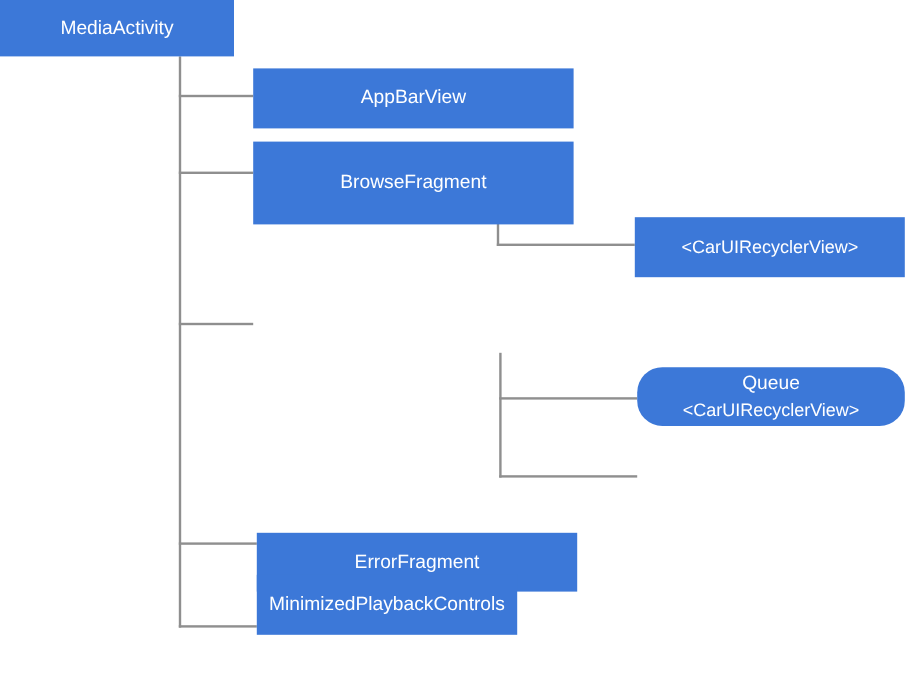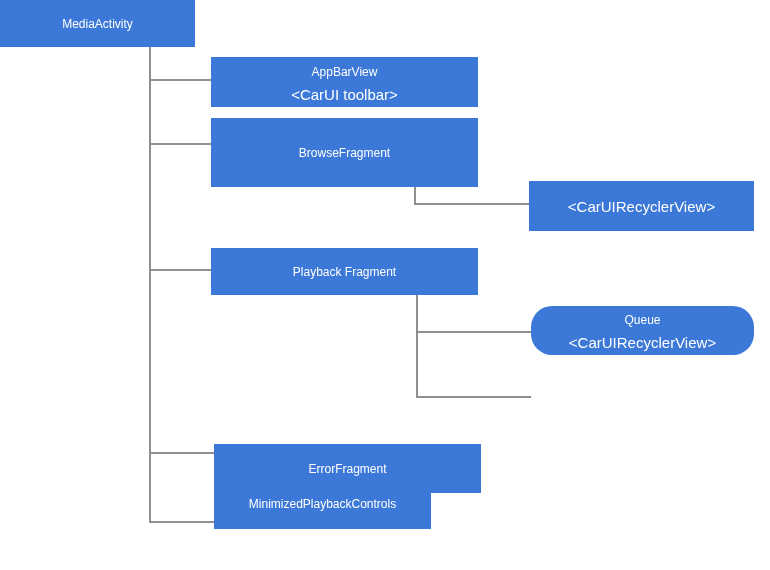--- a/index.html
+++ b/index.html
@@ -24,21 +24,21 @@
     position: absolute;
     background: var(--node-fill);
     color: var(--node-text);
     display: flex;
     flex-direction: column;
     align-items: center;
     justify-content: center;
     text-align: center;
   }
   .node-label {
-    font-size: 12px;
+    font-size: 16px;
     line-height: 24px;
     white-space: nowrap;
     text-align: right;
   }
   .node-sublabel {
     font-size: 15px;
     line-height: 21px;
     white-space: nowrap;
   }
   .node-sublabel:empty { display: none; }
@@ -65,34 +65,30 @@
   <div class="line" style="left:416px; top:294px; width:2px;   height:104px;"></div>
   <div class="line" style="left:416px; top:331px; width:115px; height:2px;"></div>
   <div class="line" style="left:416px; top:396px; width:115px; height:2px;"></div>
 
   <div class="node" style="left:0px; top:0px; width:195px; height:47px;">
     <div class="node-label">MediaActivity</div>
   </div>
 
   <div class="node" style="left:211px; top:57px; width:267px; height:50px;">
     <div class="node-label">AppBarView</div>
-    <div class="node-sublabel">&lt;CarUI toolbar&gt;</div>
   </div>
 
   <div class="node" style="left:211px; top:118px; width:267px; height:69px;">
     <div class="node-label">BrowseFragment</div>
   </div>
 
   <div class="node" style="left:529px; top:181px; width:225px; height:50px;">
     <div class="node-sublabel">&lt;CarUIRecyclerView&gt;</div>
   </div>
 
-  <div class="node" style="left:211px; top:248px; width:267px; height:47px;">
-    <div class="node-label">Playback Fragment</div>
-  </div>
 
   <div class="node" style="left:531px; top:306px; width:223px; height:49px;border-radius:21px;">
     <div class="node-label">Queue</div>
     <div class="node-sublabel">&lt;CarUIRecyclerView&gt;</div>
   </div>
 
 
   <div class="node" style="left:214px; top:444px; width:267px; height:49px;">
     <div class="node-label">ErrorFragment</div>
   </div>

